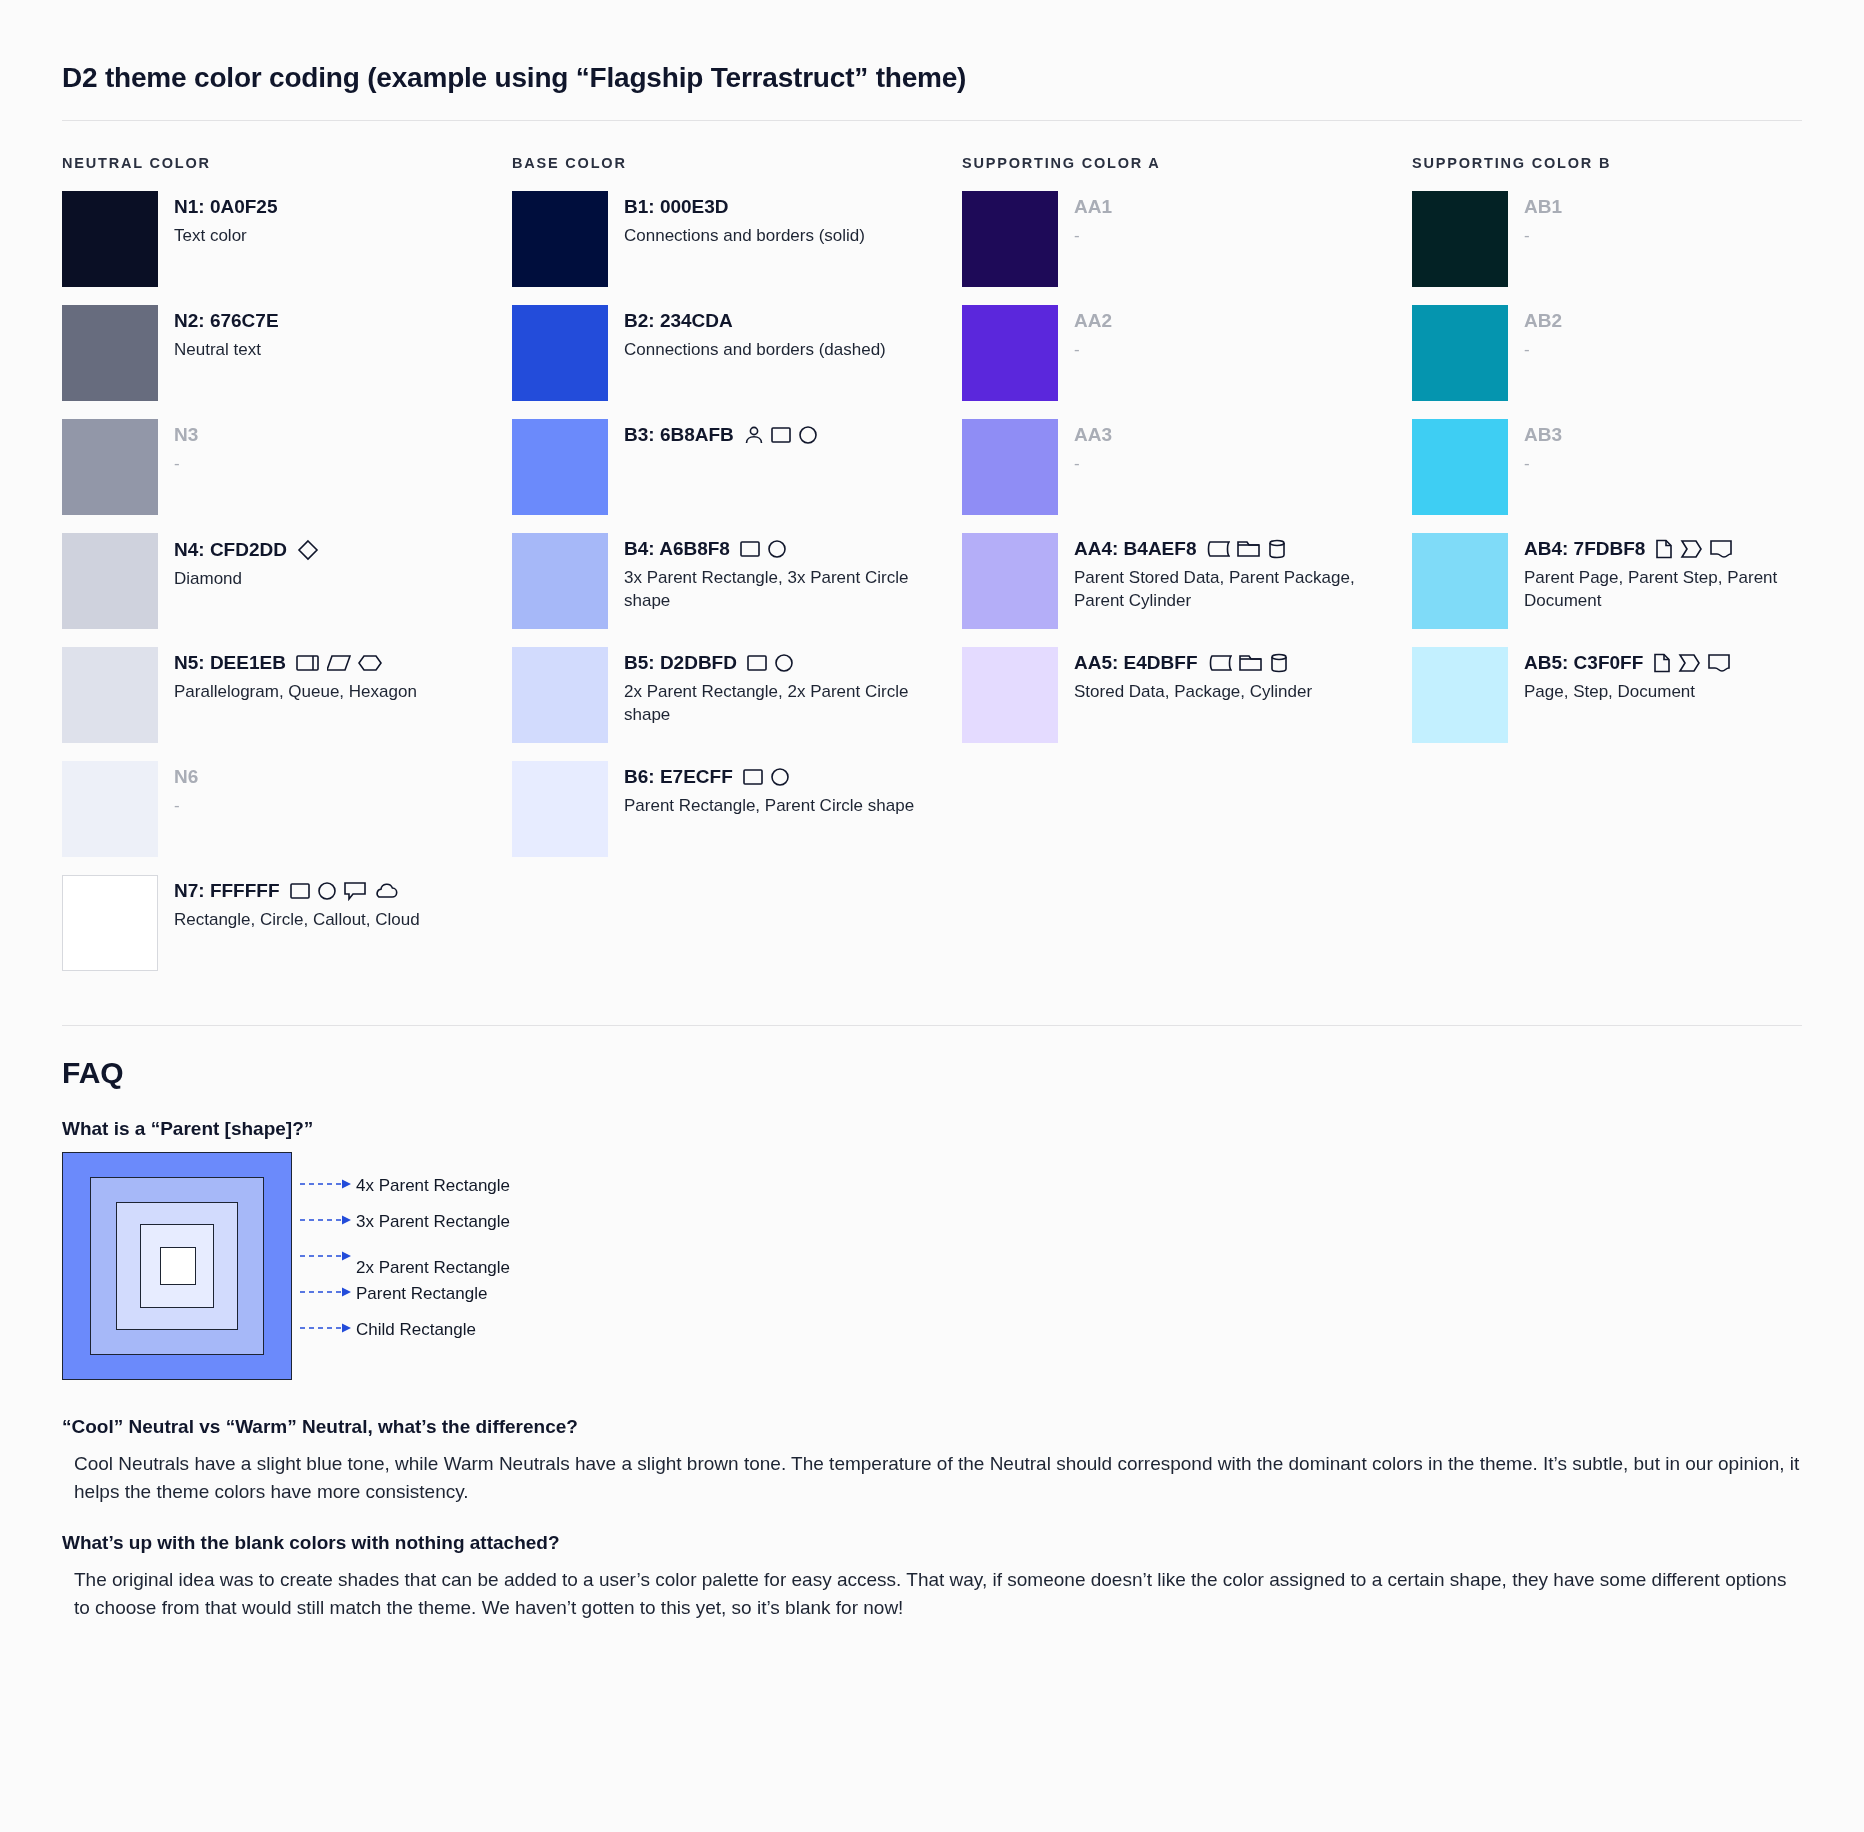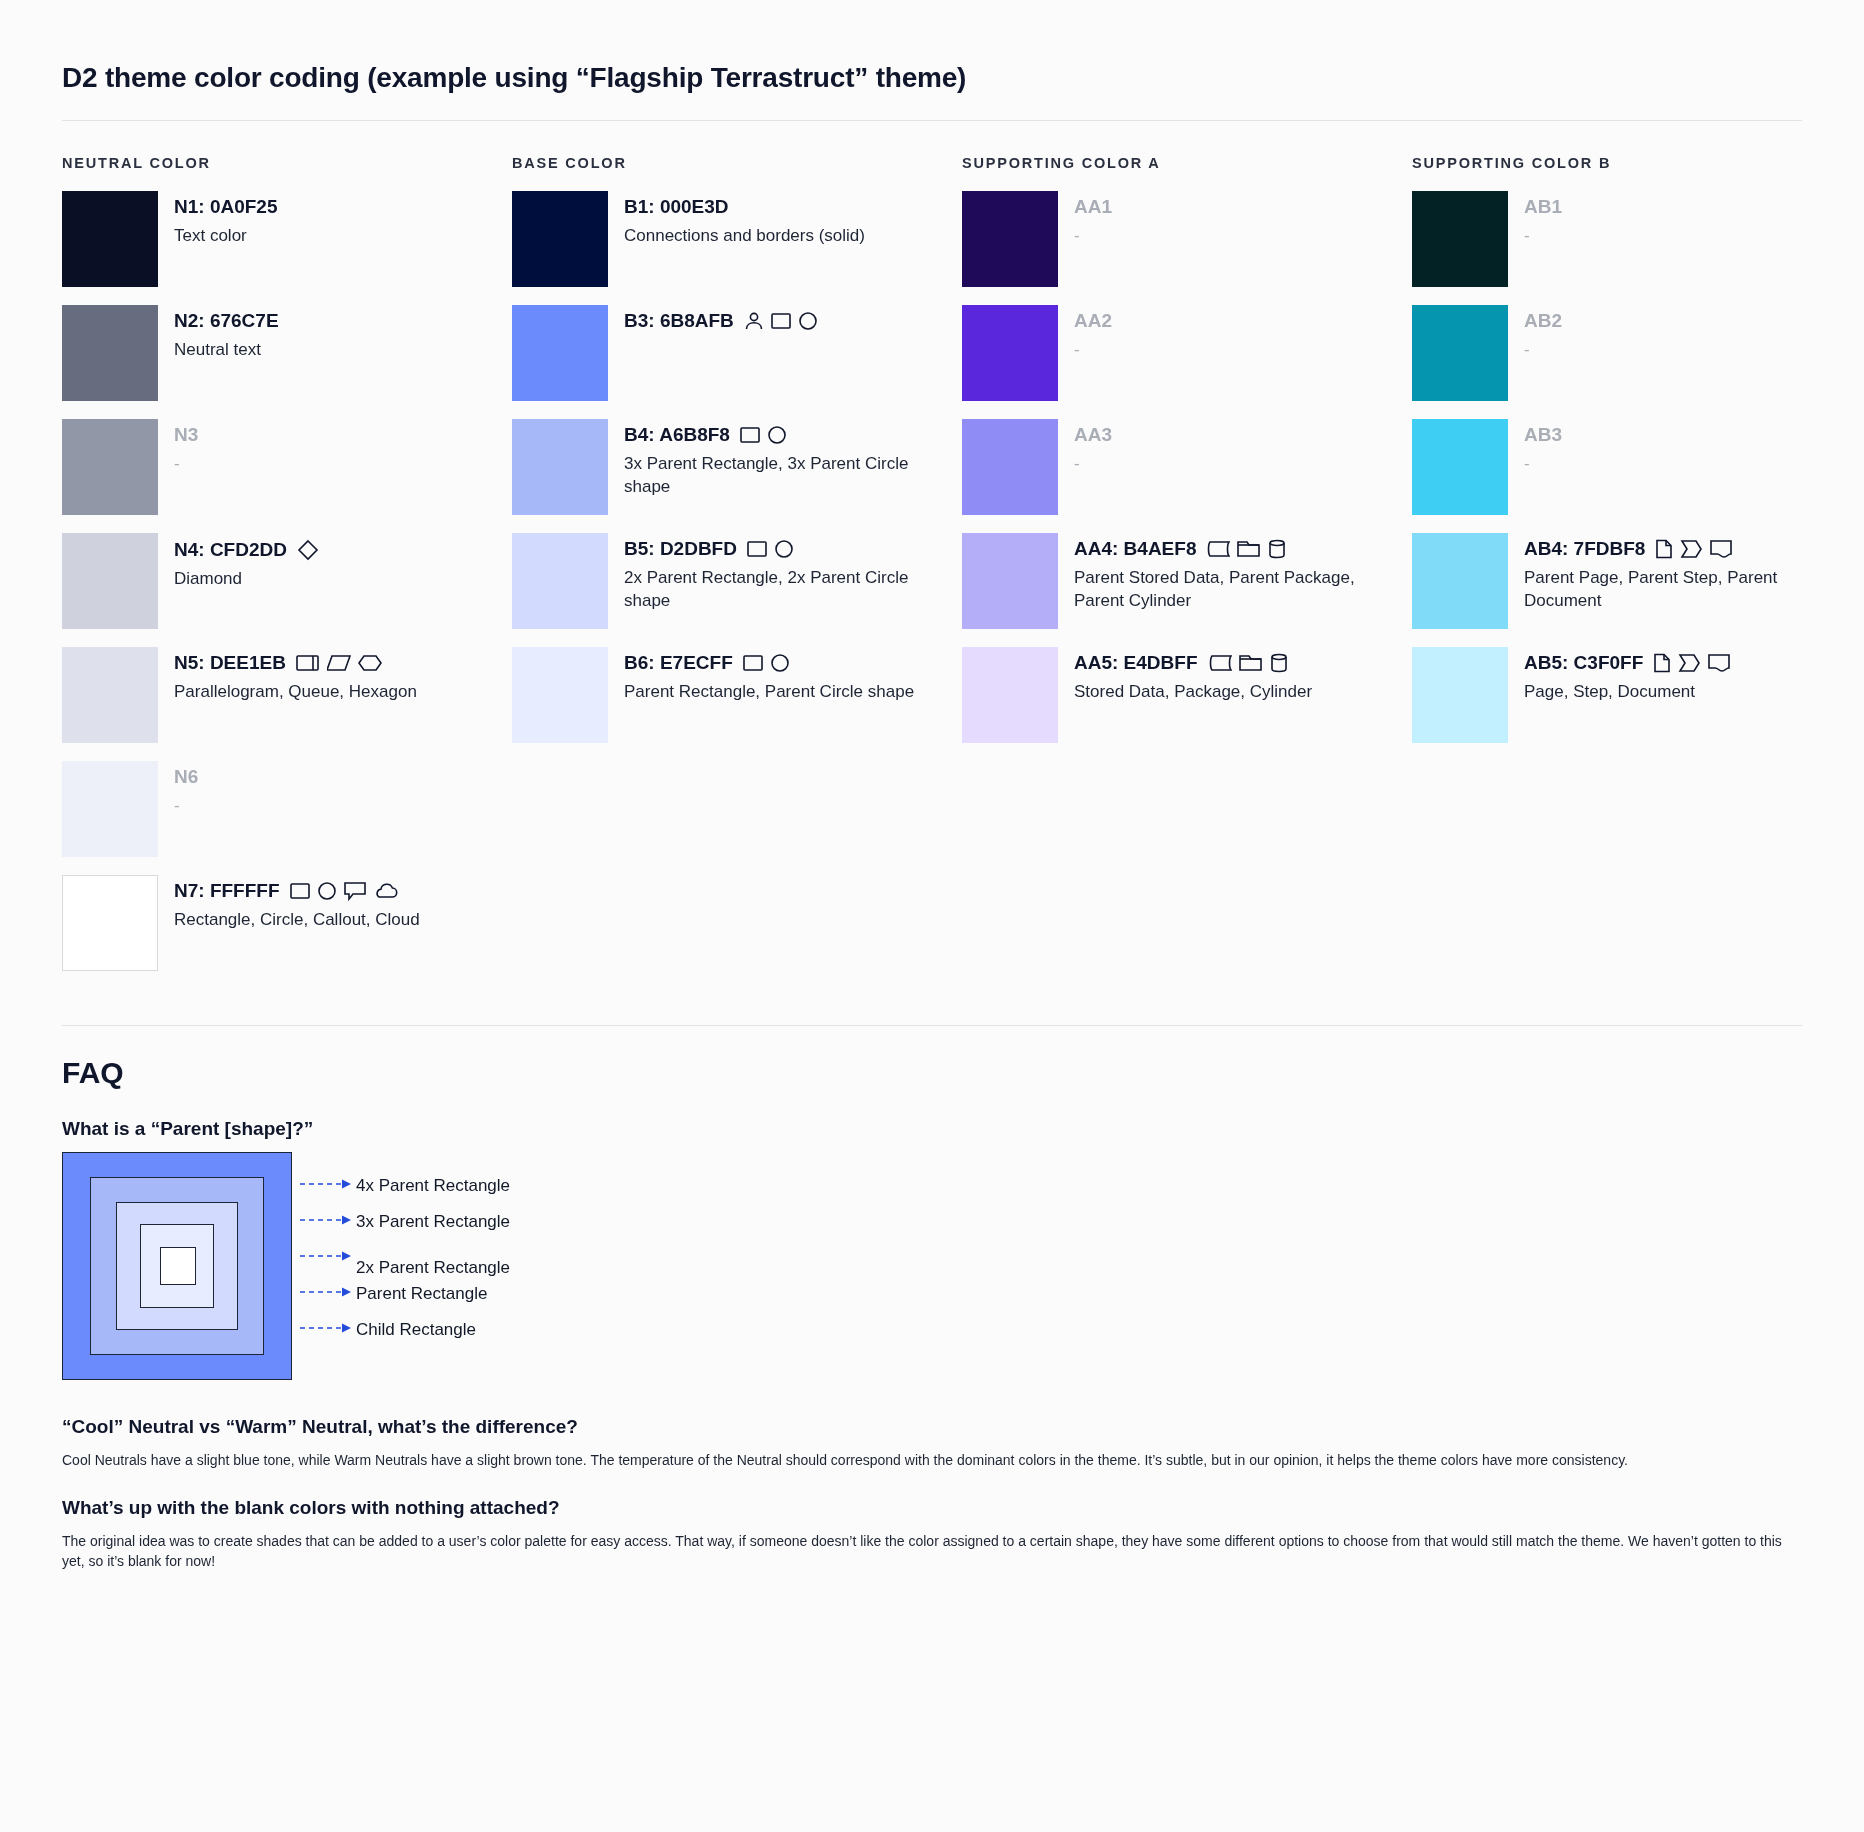--- a/index.html
+++ b/index.html
@@ -85,23 +85,23 @@
     margin: 8px 0 28px 0;
     color: #10162b;
   }
   h3.q {
     font-size: 19px;
     font-weight: bold;
     margin: 0 0 12px 0;
     color: #10162b;
   }
   p.a {
-    font-size: 14px;
+    font-size: 19px;
     line-height: 1.48;
-    margin: 0 0 26px 0;
+    margin: 0 0 26px 12px;
     color: #1d2433;
     max-width: 1740px;
   }
   .nest-wrap {
     display: flex;
     align-items: flex-start;
     margin: 8px 0 36px 0;
     position: relative;
   }
   .nest-diagram { position: relative; width: 230px; height: 228px; }
@@ -247,20 +247,29 @@
       </div>
       <div class="col">
         <div class="col-head">BASE COLOR</div>
         <div class="swatch-row">
           <div class="swatch" style="background: rgb(0, 14, 61);"></div>
           <div class="sw-text">
             <div class="sw-name">
               <span>B1: 000E3D</span>
             </div>
             <div class="sw-desc">Connections and borders (solid)</div>
+          </div>
+        </div>
+        <div class="swatch-row">
+          <div class="swatch" style="background: rgb(35, 76, 218);"></div>
+          <div class="sw-text">
+            <div class="sw-name">
+              <span>B2: 234CDA</span>
+            </div>
+            <div class="sw-desc">Connections and borders (dashed)</div>
           </div>
         </div>
         <div class="swatch-row">
           <div class="swatch" style="background: rgb(107, 138, 251);"></div>
           <div class="sw-text">
             <div class="sw-name">
               <span>B3: 6B8AFB</span>
               <span class="icons">
                 <span>
                   <svg width="20" height="20" viewBox="0 0 20 20">

